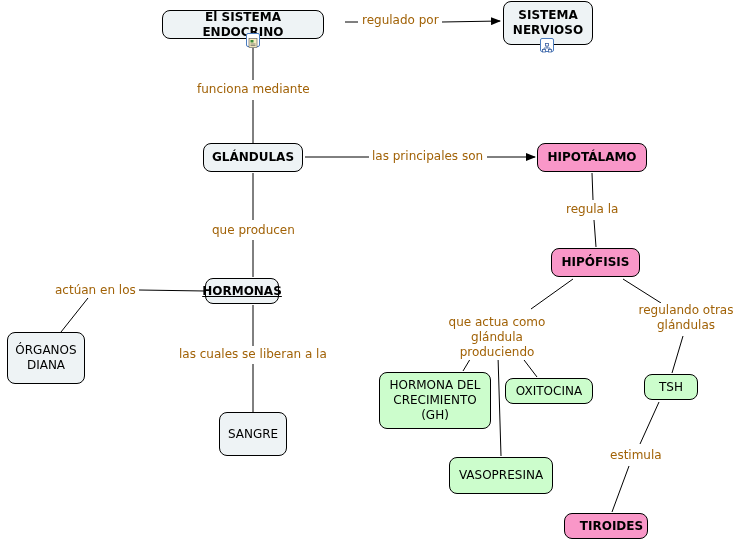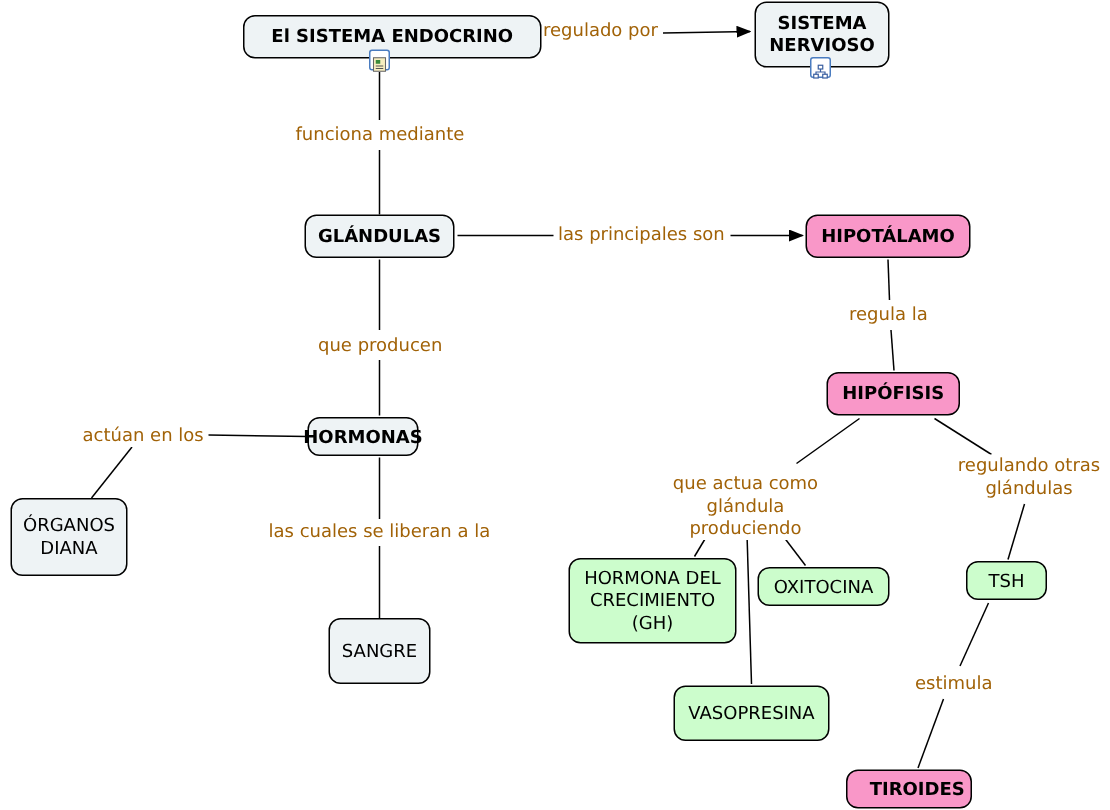--- a/index.html
+++ b/index.html
@@ -60,21 +60,21 @@
   <div class="lbl" style="left:564px;top:202px;">regula la</div>
   <div class="lbl" style="left:210px;top:223px;">que producen</div>
   <div class="lbl" style="left:53px;top:283px;">actúan en los</div>
   <div class="lbl" style="left:177px;top:347px;">las cuales se liberan a la</div>
   <div class="lbl" style="left:430px;top:315px;width:130px;">que actua como
 glándula produciendo</div>
   <div class="lbl" style="left:634px;top:303px;width:100px;">regulando otras
 glándulas</div>
   <div class="lbl" style="left:608px;top:448px;">estimula</div>
 
-  <div class="node gray bold" style="left:162px;top:10px;width:199px;height:29px;">El SISTEMA ENDOCRINO</div>
+  <div class="node gray bold" style="left:162px;top:10px;width:162px;height:29px;">El SISTEMA ENDOCRINO</div>
   <div class="icon" style="left:246px;top:33px;">
     <svg width="12" height="12" viewBox="0 0 12 12">
         <rect x="2" y="1.5" width="8" height="9" fill="#f7eec0" stroke="#666" stroke-width="0.7"></rect>
         <rect x="3.5" y="3" width="3" height="2.5" fill="#3a8a3a"></rect>
         <line x1="3.5" y1="7" x2="8.5" y2="7" stroke="#555" stroke-width="0.7"></line>
         <line x1="3.5" y1="8.6" x2="8.5" y2="8.6" stroke="#555" stroke-width="0.7"></line>
       </svg>
   </div>
 
   <div class="node gray bold" style="left:503px;top:1px;width:90px;height:44px;">SISTEMA
@@ -84,21 +84,21 @@
         <rect x="4.5" y="1.5" width="3" height="2.5" fill="#fff" stroke="#3a5fa0" stroke-width="0.8"></rect>
         <rect x="1.5" y="7.5" width="3" height="2.5" fill="#fff" stroke="#3a5fa0" stroke-width="0.8"></rect>
         <rect x="7.5" y="7.5" width="3" height="2.5" fill="#fff" stroke="#3a5fa0" stroke-width="0.8"></rect>
         <path d="M6 4 V6 M3 7.5 V6 H9 V7.5" stroke="#3a5fa0" stroke-width="0.8" fill="none"></path>
       </svg>
   </div>
 
   <div class="node gray bold" style="left:203px;top:143px;width:100px;height:29px;">GLÁNDULAS</div>
   <div class="node pink bold" style="left:537px;top:143px;width:110px;height:29px;">HIPOTÁLAMO</div>
   <div class="node pink bold" style="left:551px;top:248px;width:89px;height:29px;">HIPÓFISIS</div>
-  <div class="node gray bold" style="left:205px;top:278px;width:74px;height:26px;">HORMONAS</div>
+  <div class="node gray bold" style="left:205px;top:278px;width:74px;height:26px;text-decoration:underline;">HORMONAS</div>
   <div class="node gray" style="left:7px;top:332px;width:78px;height:52px;">ÓRGANOS
 DIANA</div>
   <div class="node gray" style="left:219px;top:412px;width:68px;height:44px;">SANGRE</div>
   <div class="node green" style="left:379px;top:372px;width:112px;height:57px;">HORMONA DEL
 CRECIMIENTO
 (GH)</div>
   <div class="node green" style="left:505px;top:378px;width:88px;height:26px;">OXITOCINA</div>
   <div class="node green" style="left:449px;top:457px;width:104px;height:37px;">VASOPRESINA</div>
   <div class="node green" style="left:644px;top:374px;width:54px;height:26px;">TSH</div>
   <div class="node pink bold" style="left:564px;top:513px;width:84px;height:26px;padding-left:11px;">TIROIDES</div>

